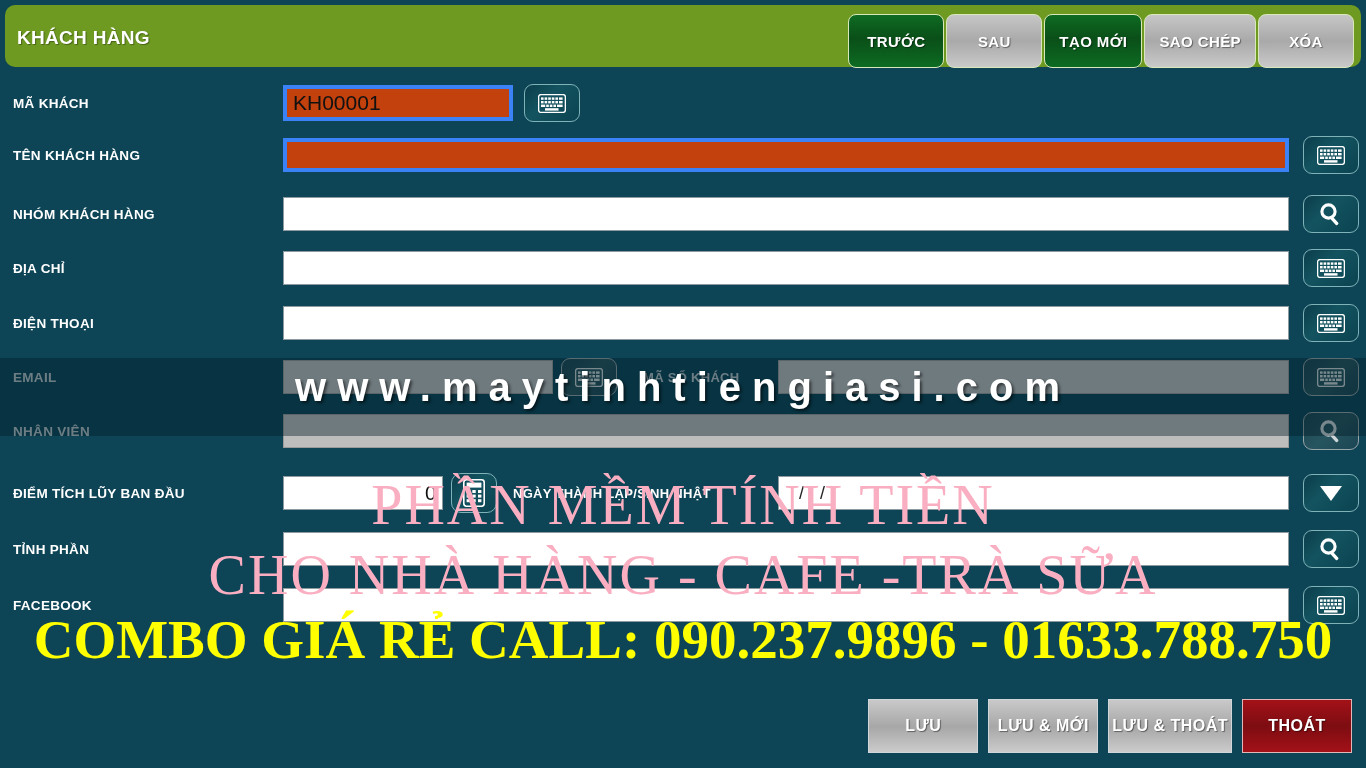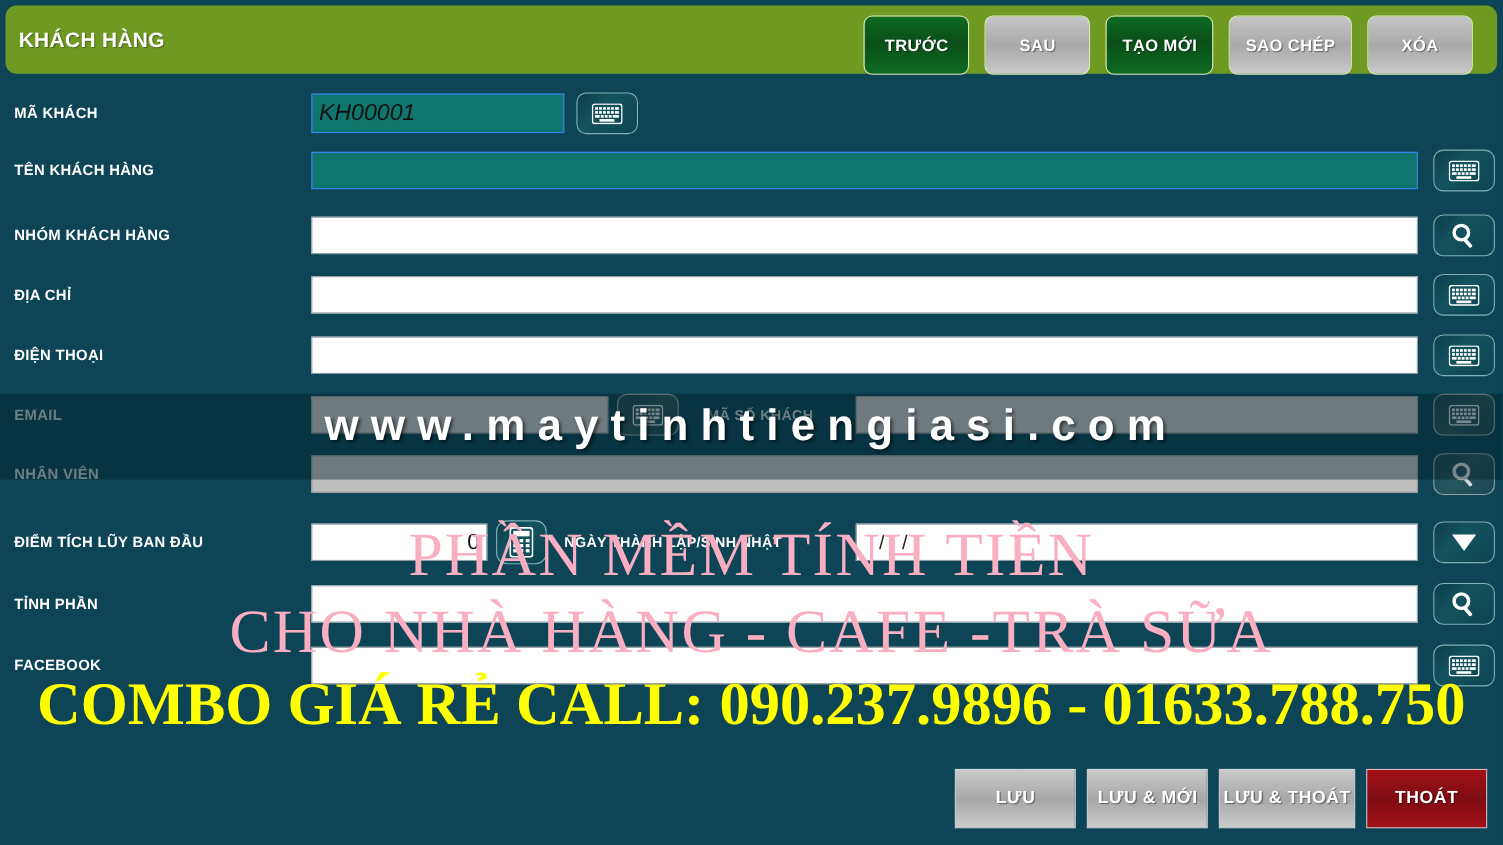--- a/index.html
+++ b/index.html
@@ -28,23 +28,23 @@
     position: absolute;
     left: 12px; top: 22px;
     font-size: 19px;
     font-weight: bold;
     color: #ffffff;
     letter-spacing: 0.3px;
     text-shadow: 1px 1px 1px rgba(0,0,0,.35);
   }
   .hdr-btns {
     position: absolute;
-    right: 22px; top: 9px;
+    right: 7px; top: 9px;
     display: flex;
-    gap: 14px;
+    gap: 2px;
     align-items: flex-start;
   }
   .hdr-btn {
     height: 54px;
     min-width: 96px;
     padding: 0 14px;
     border-radius: 8px;
     display: flex;
     align-items: center;
     justify-content: center;
@@ -102,21 +102,21 @@
     transform: translateY(-50%);
     height: 34px;
     background: #ffffff;
     border: 1px solid #8d9ba1;
     font-size: 21px;
     color: #111;
     padding: 0 6px;
     font-family: "Liberation Sans", sans-serif;
     outline: none;
   }
-  .fld.focus { background: #0f766e; border: 1px solid #3b82f6; font-style: italic; }
+  .fld.focus { background: #c2410c; border: 4px solid #3b82f6; }
   .fld.disabled { background: #bdbdbd; border: 1px solid #9a9a9a; }
   .fld.tall { height: 36px; }
   .fld.num { text-align: right; font-size: 20px; }
   .fld.date { font-size: 18px; letter-spacing: 2px; color: #222; }
 
   
   .iconbtn {
     position: absolute;
     top: 50%;
     transform: translateY(-50%);

